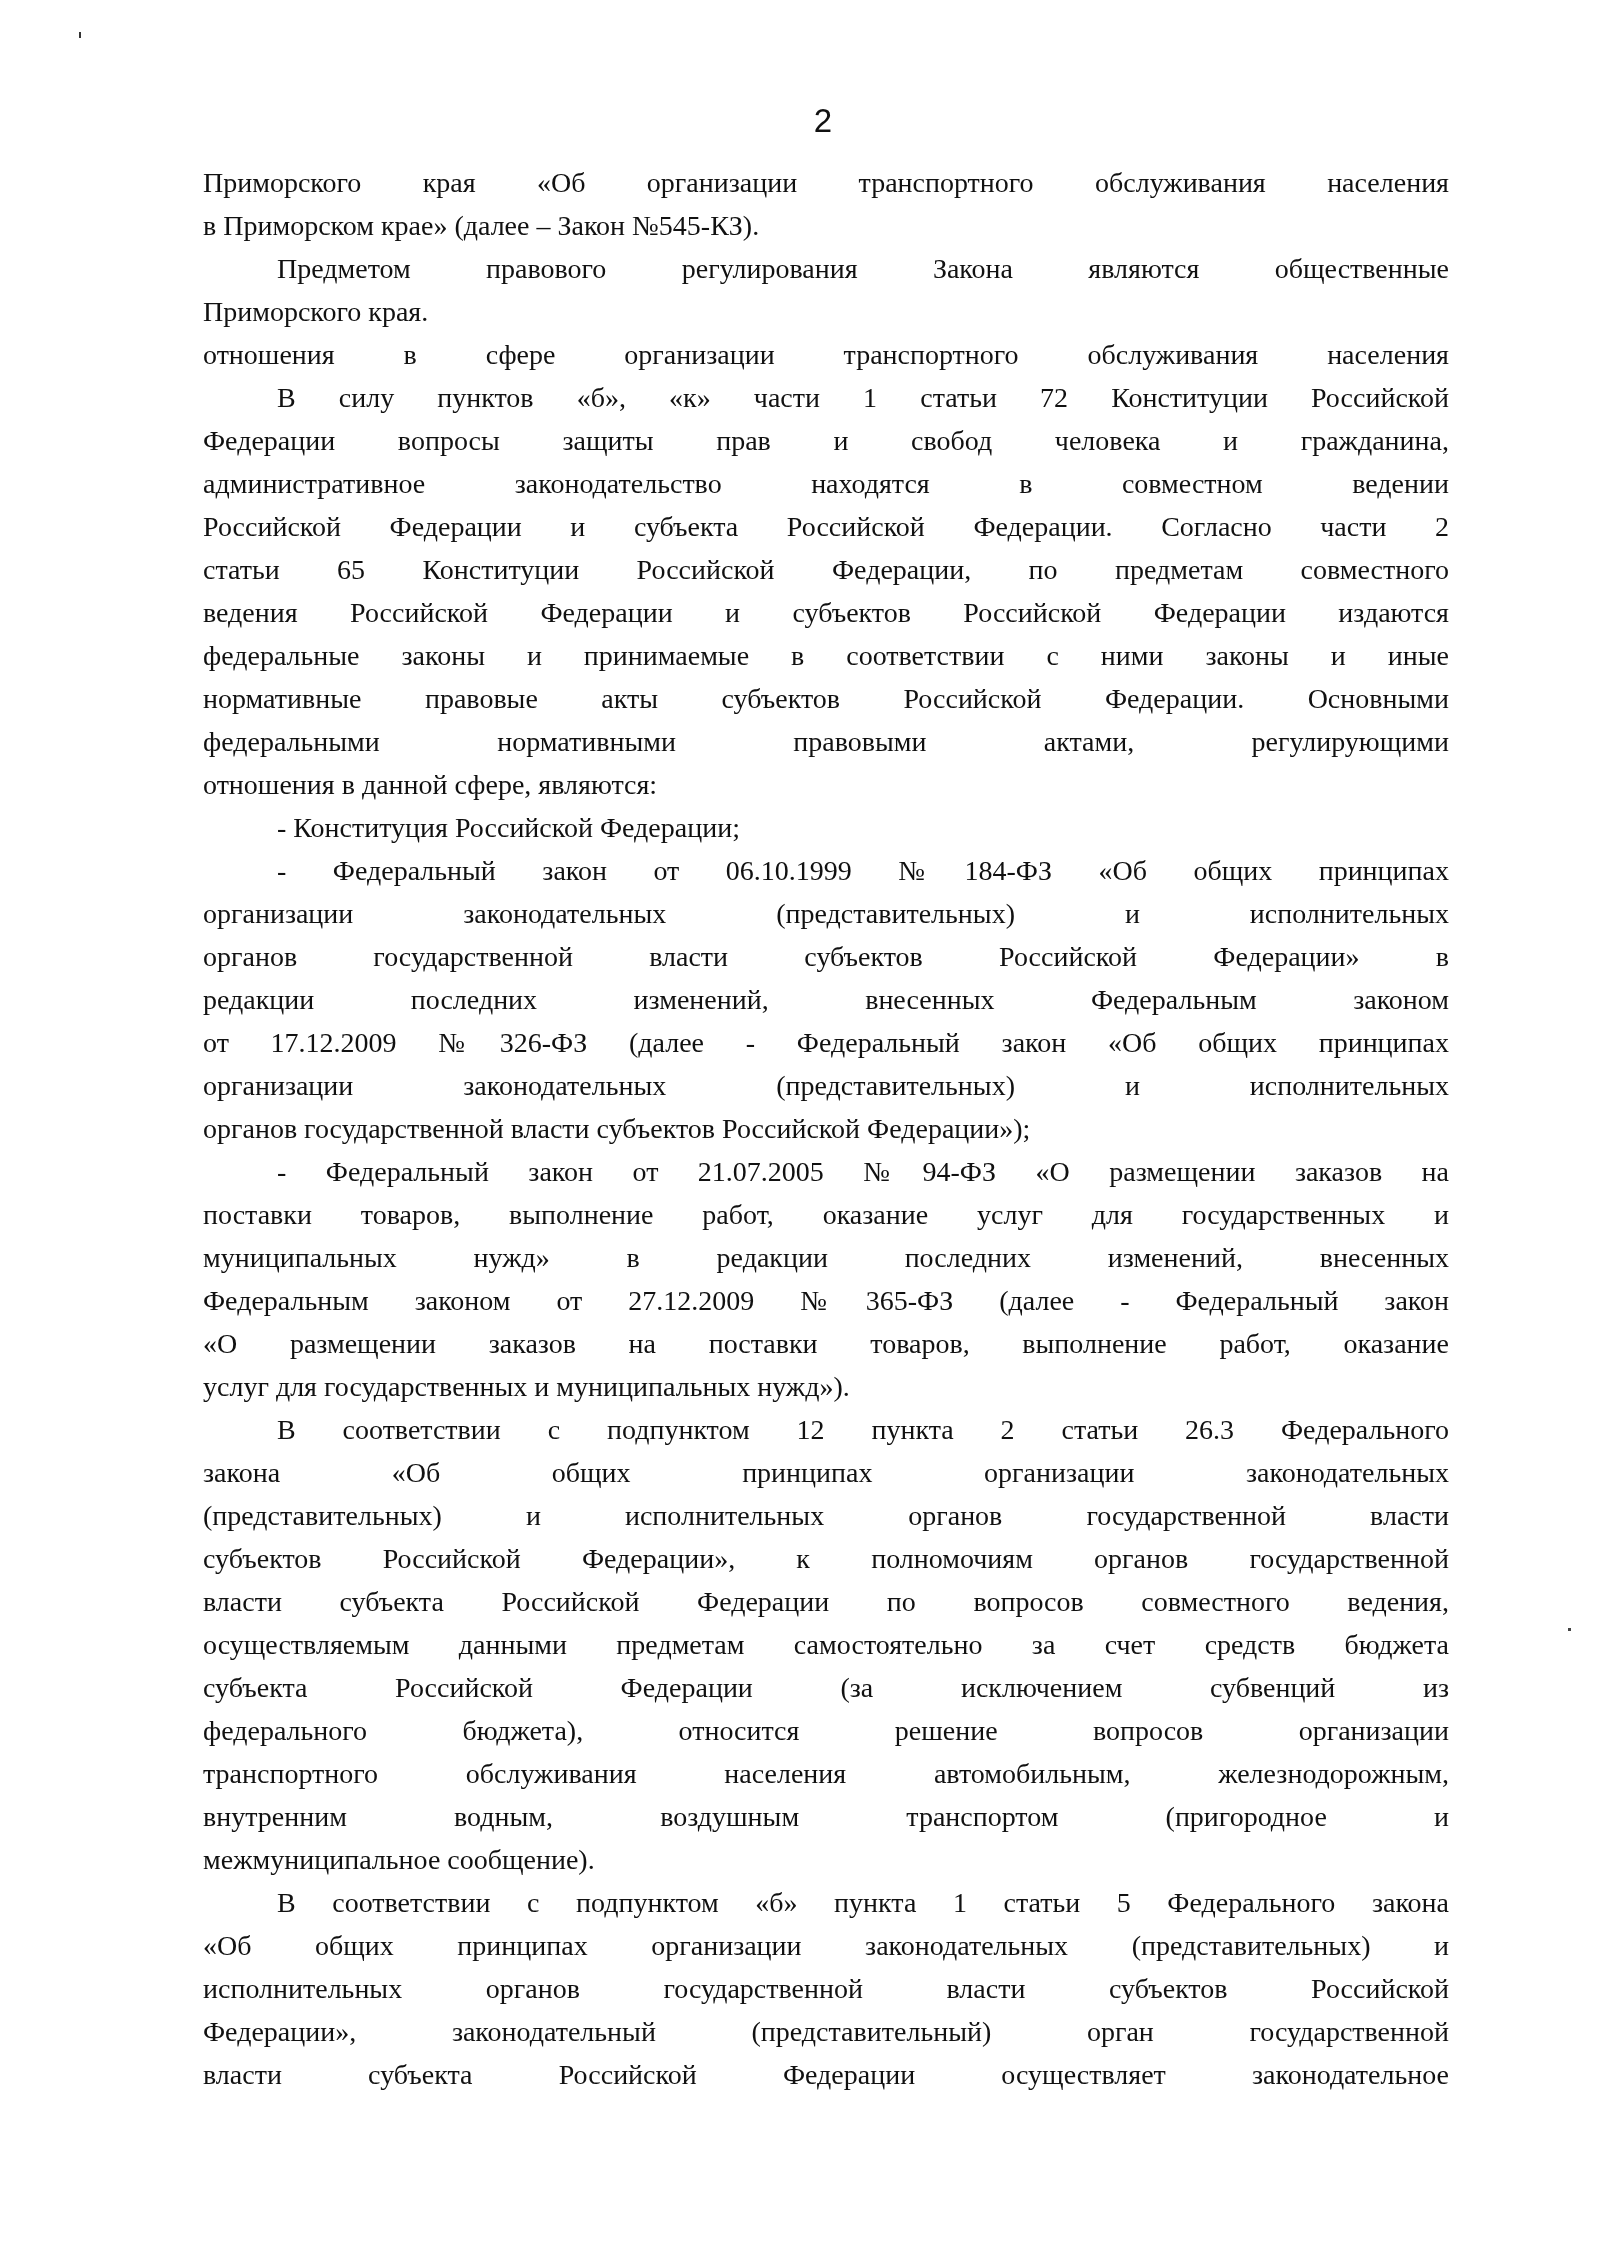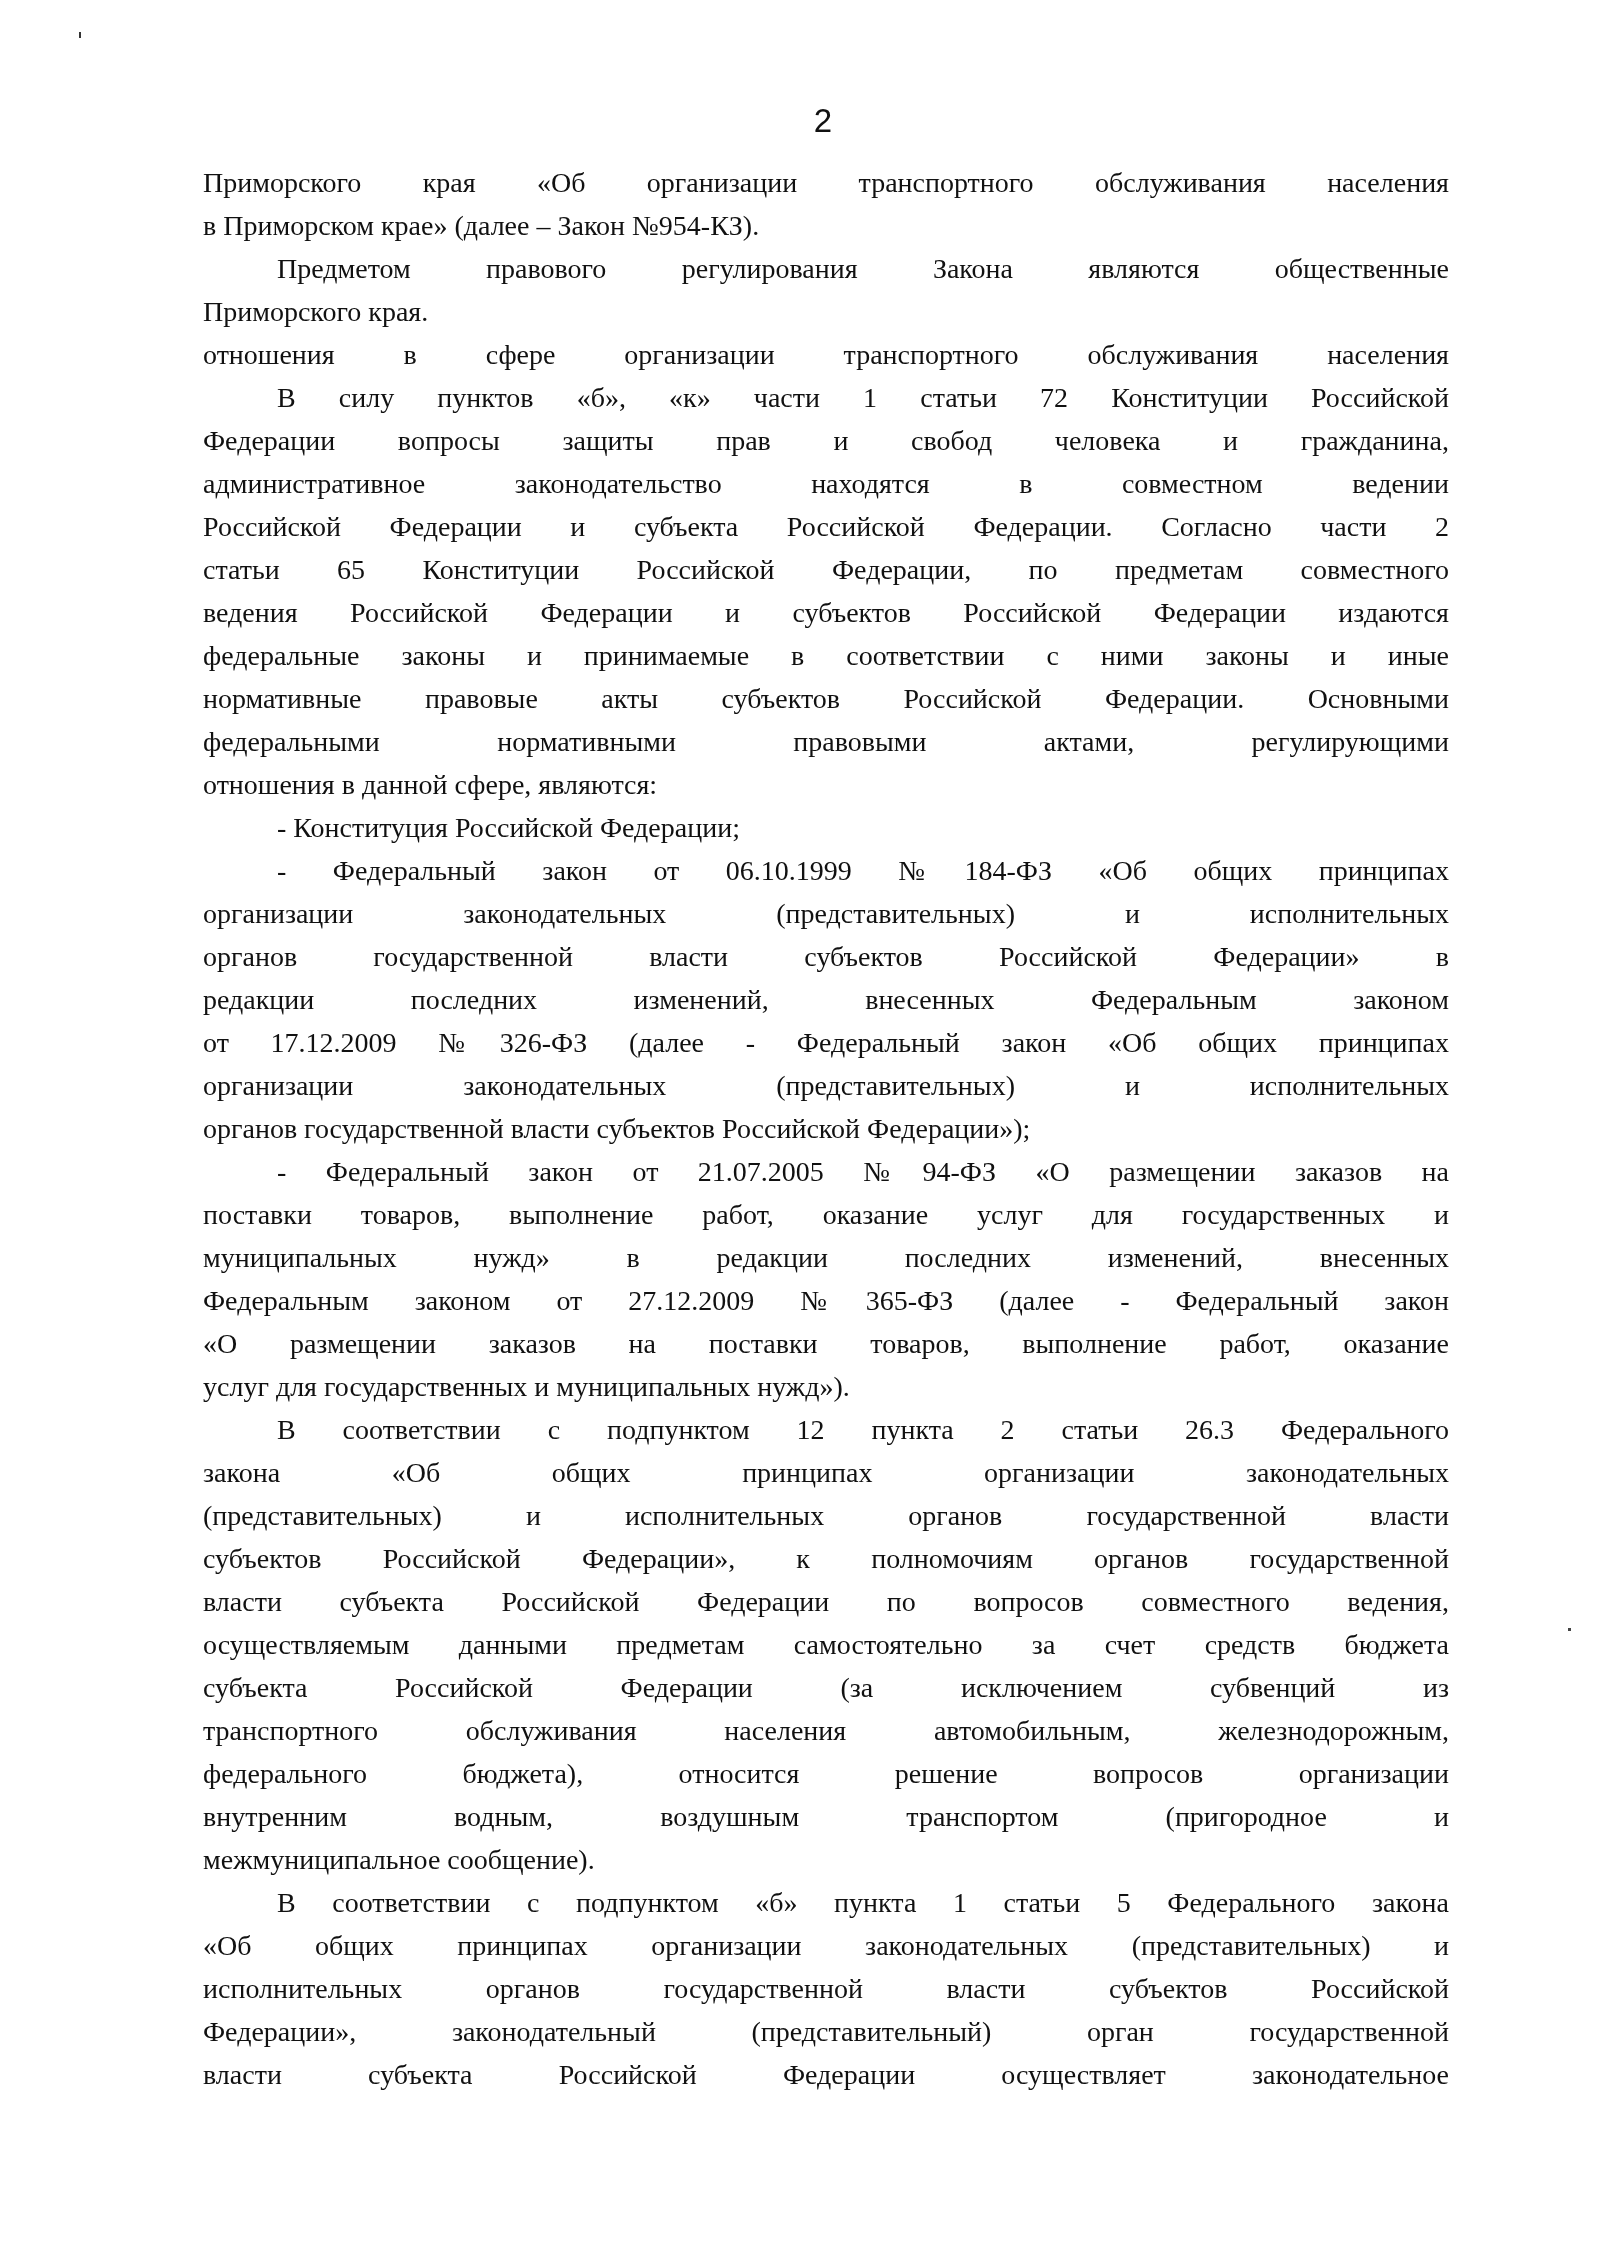--- a/index.html
+++ b/index.html
@@ -16,21 +16,21 @@
   .speck { position: absolute; left: 1568px; top: 1628px; width: 2.6px; height: 2.6px; background: #444; }
 </style>
 </head>
 <body>
 
 <div class="page">
   <div class="scan-mark"></div>
   <div class="page-number">2</div>
   <div class="body-text" id="body-text">
       <span class="line">Приморского края «Об организации транспортного обслуживания населения</span>
-      <span class="line last">в Приморском крае» (далее – Закон №954-КЗ).</span>
+      <span class="line last">в Приморском крае» (далее – Закон №545-КЗ).</span>
       <span class="line indent">Предметом правового регулирования Закона являются общественные</span>
       <span class="line last">Приморского края.</span>
       <span class="line">отношения в сфере организации транспортного обслуживания населения</span>
       <span class="line indent">В силу пунктов «б», «к» части 1 статьи 72 Конституции Российской</span>
       <span class="line">Федерации вопросы защиты прав и свобод человека и гражданина,</span>
       <span class="line">административное законодательство находятся в совместном ведении</span>
       <span class="line">Российской Федерации и субъекта Российской Федерации. Согласно части 2</span>
       <span class="line">статьи 65 Конституции Российской Федерации, по предметам совместного</span>
       <span class="line">ведения Российской Федерации и субъектов Российской Федерации издаются</span>
       <span class="line">федеральные законы и принимаемые в соответствии с ними законы и иные</span>
@@ -51,22 +51,22 @@
       <span class="line">Федеральным законом от 27.12.2009 №365-ФЗ (далее - Федеральный закон</span>
       <span class="line">«О размещении заказов на поставки товаров, выполнение работ, оказание</span>
       <span class="line last">услуг для государственных и муниципальных нужд»).</span>
       <span class="line indent">В соответствии с подпунктом 12 пункта 2 статьи 26.3 Федерального</span>
       <span class="line">закона «Об общих принципах организации законодательных</span>
       <span class="line">(представительных) и исполнительных органов государственной власти</span>
       <span class="line">субъектов Российской Федерации», к полномочиям органов государственной</span>
       <span class="line">власти субъекта Российской Федерации по вопросов совместного ведения,</span>
       <span class="line">осуществляемым данными предметам самостоятельно за счет средств бюджета</span>
       <span class="line">субъекта Российской Федерации (за исключением субвенций из</span>
+      <span class="line">федерального бюджета), относится решение вопросов организации</span>
       <span class="line">транспортного обслуживания населения автомобильным, железнодорожным,</span>
-      <span class="line">федерального бюджета), относится решение вопросов организации</span>
       <span class="line">внутренним водным, воздушным транспортом (пригородное и</span>
       <span class="line last">межмуниципальное сообщение).</span>
       <span class="line indent">В соответствии с подпунктом «б» пункта 1 статьи 5 Федерального закона</span>
       <span class="line">«Об общих принципах организации законодательных (представительных) и</span>
       <span class="line">исполнительных органов государственной власти субъектов Российской</span>
       <span class="line">Федерации», законодательный (представительный) орган государственной</span>
       <span class="line">власти субъекта Российской Федерации осуществляет законодательное</span>
     </div>
   <div class="speck"></div>
 </div>

